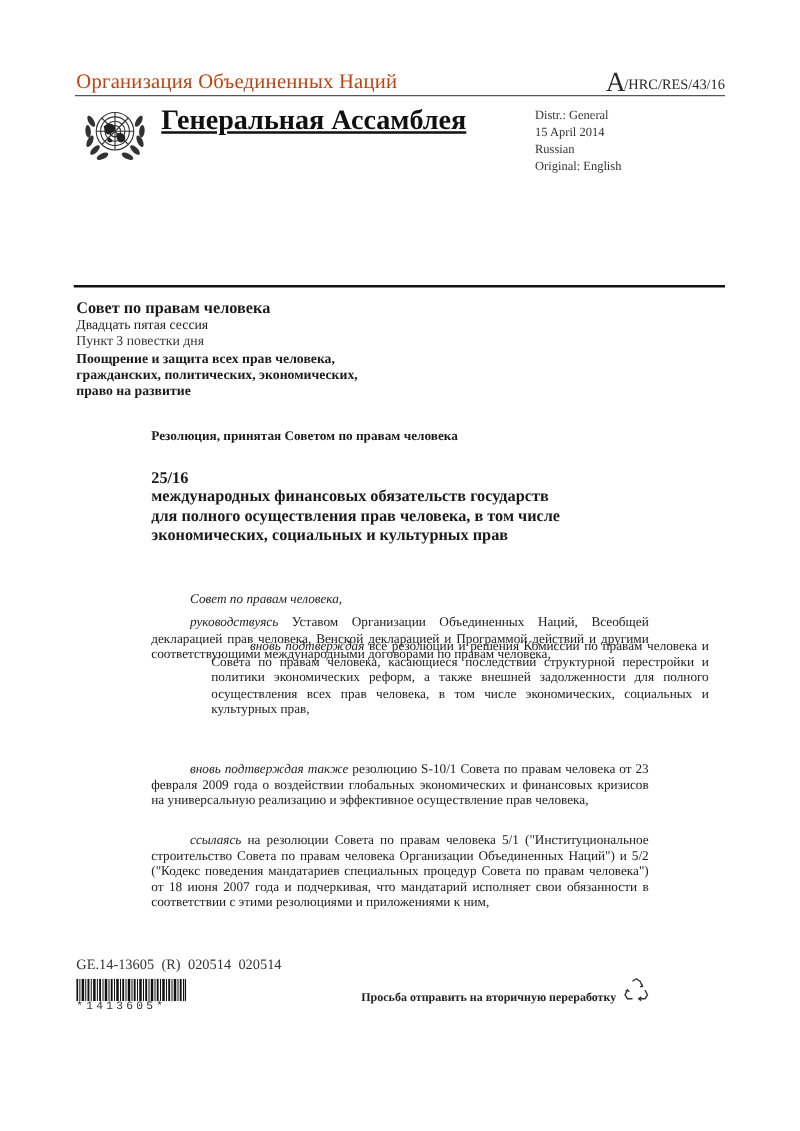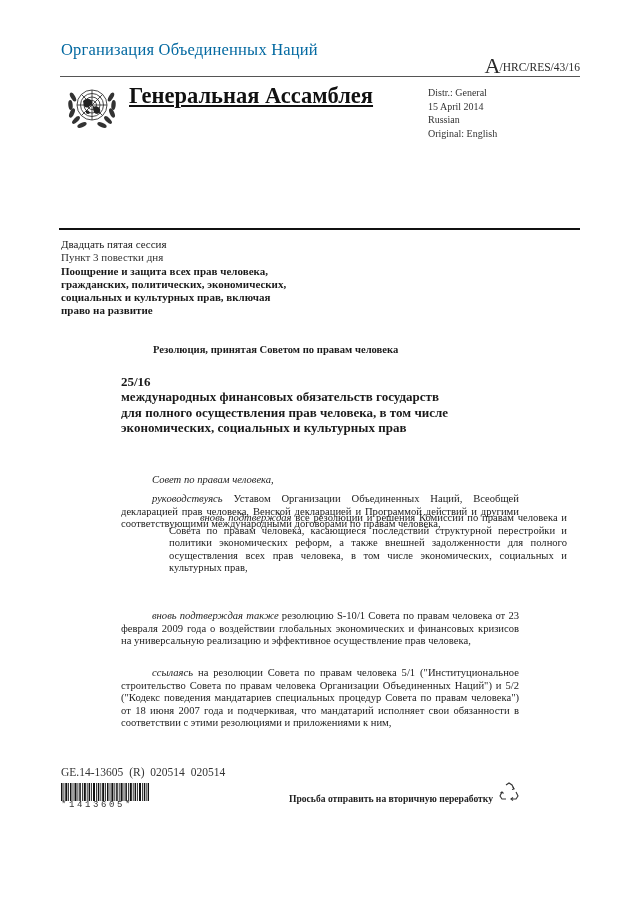--- a/index.html
+++ b/index.html
@@ -12,23 +12,23 @@
       height: 905px;
       position: relative;
       overflow: hidden;
       font-family: "Liberation Serif", "DejaVu Serif", serif;
       color: #1a1a1a;
     }
     .abs { position: absolute; }
 
     
     .org-name {
-      left: 61px; top: 40px;
+      left: 61px; top: 55px;
       font-size: 16.5px;
-      color: #0369a1;
+      color: #c2410c;
       letter-spacing: 0.2px;
     }
     .symbol {
       right: 60px; top: 53px;
       font-size: 11.5px;
       color: #2a2a2a;
       white-space: nowrap;
     }
     .symbol .big-a {
       font-size: 22px;
@@ -76,21 +76,20 @@
       margin-bottom: 1px;
     }
     .council-session { font-weight: normal; }
     .council-item { font-weight: normal; color: #333; }
     .council-topic { font-weight: bold; }
 
     .adopted {
       left: 121px; top: 344px;
       font-size: 10.6px;
       font-weight: bold;
-      margin-left: 32px;
     }
 
     
     .res-block {
       left: 121px; top: 374px;
       font-size: 13px;
       font-weight: bold;
       line-height: 15.4px;
       width: 420px;
     }
@@ -187,25 +186,25 @@
 <div class="abs distr">
   <div>Distr.: General</div>
   <div>15 April 2014</div>
   <div>Russian</div>
   <div>Original: English</div>
 </div>
 
 <div class="abs thick-rule"></div>
 
 <div class="abs council-block">
+  <div class="council-name">Совет по правам человека</div>
   <div class="council-session">Двадцать пятая сессия</div>
   <div class="council-item">Пункт 3 повестки дня</div>
   <div class="council-topic">Поощрение и защита всех прав человека,</div>
   <div class="council-topic">гражданских, политических, экономических,</div>
-  <div class="council-topic">социальных и культурных прав, включая</div>
   <div class="council-topic">право на развитие</div>
 </div>
 
 <div class="abs adopted">Резолюция, принятая Советом по правам человека</div>
 
 <div class="abs res-block">
   <div>25/16</div>
   <div>международных финансовых обязательств государств</div>
   <div>для полного осуществления прав человека, в том числе</div>
   <div>экономических, социальных и культурных прав</div>

